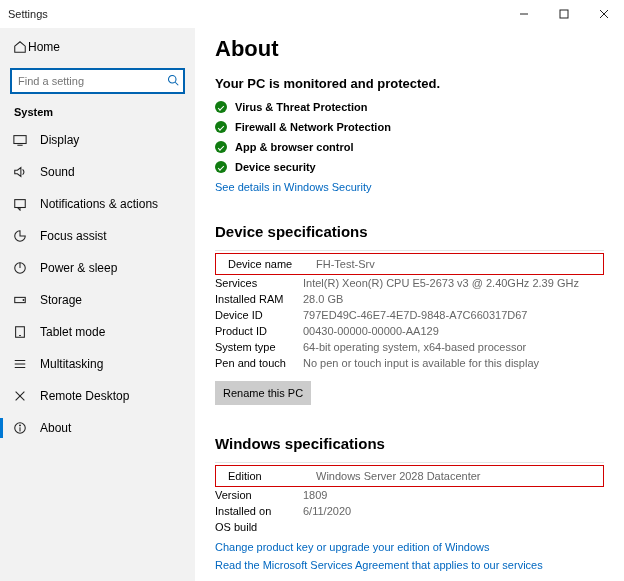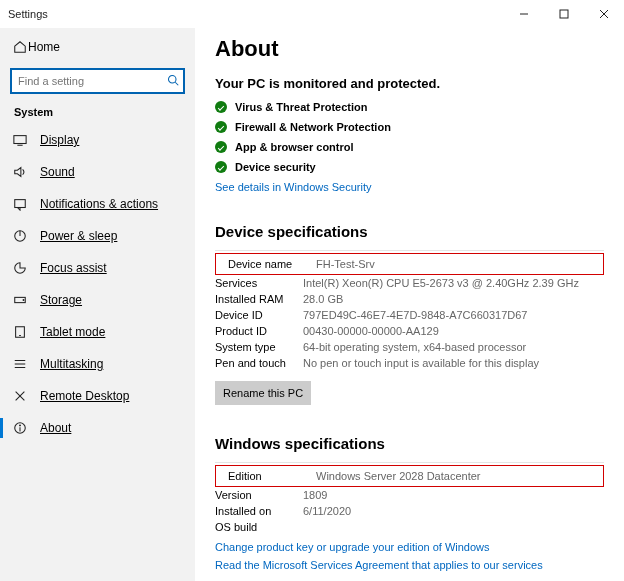--- a/index.html
+++ b/index.html
@@ -11,21 +11,21 @@
   .winbtn { width: 40px; height: 28px; display: flex; align-items: center; justify-content: center; }
   .winbtn svg { stroke: #222; stroke-width: 1; }
   .body { display: flex; flex: 1; overflow: hidden; }
   .sidebar { width: 195px; background: #f2f2f2; display: flex; flex-direction: column; padding-top: 4px; }
   .home-row { display: flex; align-items: center; height: 30px; padding-left: 12px; gap: 0; font-size: 12px; }
   .search-wrap { padding: 6px 10px 10px 10px; }
   .search { width: 100%; height: 26px; border: 2px solid #0063b1; background: #fff; padding: 0 24px 0 6px; font-size: 11px; color: #666; outline: none; }
   .search-wrap { position: relative; }
   .search-icon { position: absolute; right: 16px; top: 12px; color: #0063b1; }
   .section-title { font-size: 11px; font-weight: 600; padding: 2px 14px 6px 14px; color: #000; }
-  .nav { flex: 1; overflow: hidden; text-decoration: underline; }
+  .nav { flex: 1; overflow: hidden; }
   .nav-item { display: flex; align-items: center; height: 32px; padding-left: 12px; gap: 12px; font-size: 12px; color: #000; position: relative; }
   .nav-item.selected::before { content: ""; position: absolute; left: 0; top: 6px; bottom: 6px; width: 3px; background: #0078d4; }
   .nav-icon { width: 16px; display: flex; justify-content: center; color: #222; }
   .content { flex: 1; overflow-y: auto; padding: 8px 20px 20px 20px; }
   .content h1 { font-size: 22px; font-weight: 600; margin-bottom: 14px; }
   .subhead { font-size: 13px; font-weight: 600; margin-bottom: 10px; }
   .protect-line { display: flex; align-items: center; gap: 8px; font-size: 11px; font-weight: 600; margin-bottom: 8px; }
   .check { width: 12px; height: 12px; border-radius: 50%; background: #107c10; position: relative; }
   .check::after { content: ""; position: absolute; left: 3px; top: 5px; width: 5px; height: 2px; border-left: 1.5px solid #fff; border-bottom: 1.5px solid #fff; transform: rotate(-45deg); }
   .link { color: #0067c0; font-size: 11px; margin-top: 6px; display: block; }
@@ -107,33 +107,33 @@
               <svg width="14" height="14" viewBox="0 0 16 16" fill="none" stroke="#222" stroke-width="1.2">
                 <rect x="2" y="3" width="12" height="9"></rect>
                 <path d="M5 12 L8 15 L8 12"></path>
               </svg>
             </span>
           <span>Notifications &amp; actions</span>
         </div>
         <div class="nav-item">
           <span class="nav-icon">
               <svg width="14" height="14" viewBox="0 0 16 16" fill="none" stroke="#222" stroke-width="1.2">
+                <path d="M8 2 A6 6 0 1 0 14 8 L8 8 Z"></path>
+              </svg>
+            </span>
+          <span>Focus assist</span>
+        </div>
+        <div class="nav-item">
+          <span class="nav-icon">
+              <svg width="14" height="14" viewBox="0 0 16 16" fill="none" stroke="#222" stroke-width="1.2">
                 <circle cx="8" cy="8" r="6"></circle>
                 <line x1="8" y1="2" x2="8" y2="8"></line>
               </svg>
             </span>
           <span>Power &amp; sleep</span>
-        </div>
-        <div class="nav-item">
-          <span class="nav-icon">
-              <svg width="14" height="14" viewBox="0 0 16 16" fill="none" stroke="#222" stroke-width="1.2">
-                <path d="M8 2 A6 6 0 1 0 14 8 L8 8 Z"></path>
-              </svg>
-            </span>
-          <span>Focus assist</span>
         </div>
         <div class="nav-item">
           <span class="nav-icon">
               <svg width="14" height="14" viewBox="0 0 16 16" fill="none" stroke="#222" stroke-width="1.2">
                 <rect x="2" y="5" width="12" height="6"></rect>
                 <circle cx="12" cy="8" r="0.5" fill="#222"></circle>
               </svg>
             </span>
           <span>Storage</span>
         </div>

